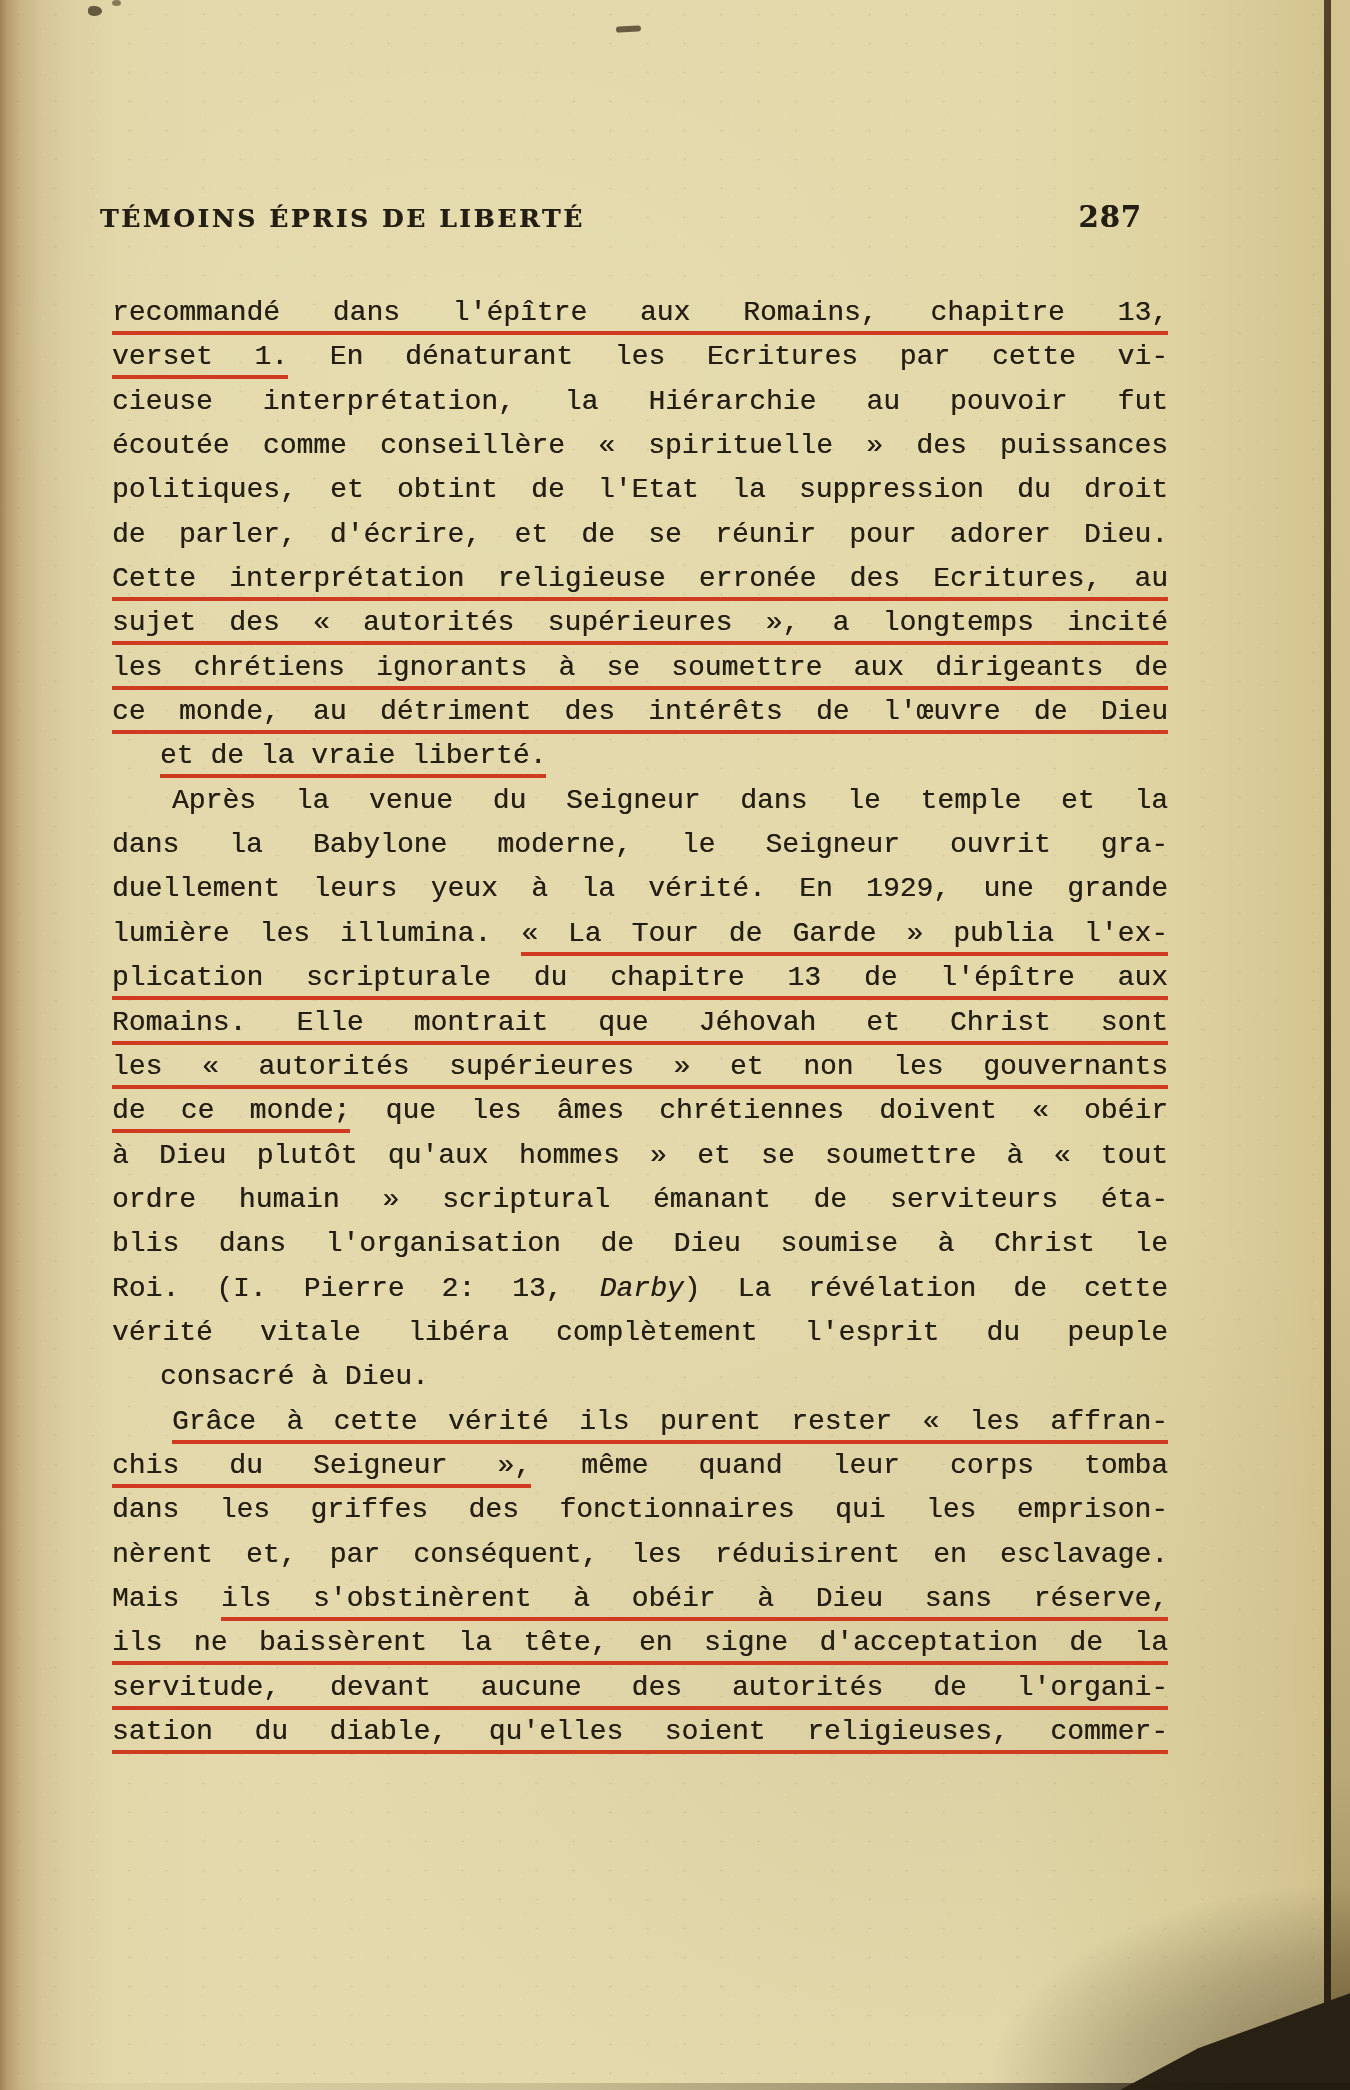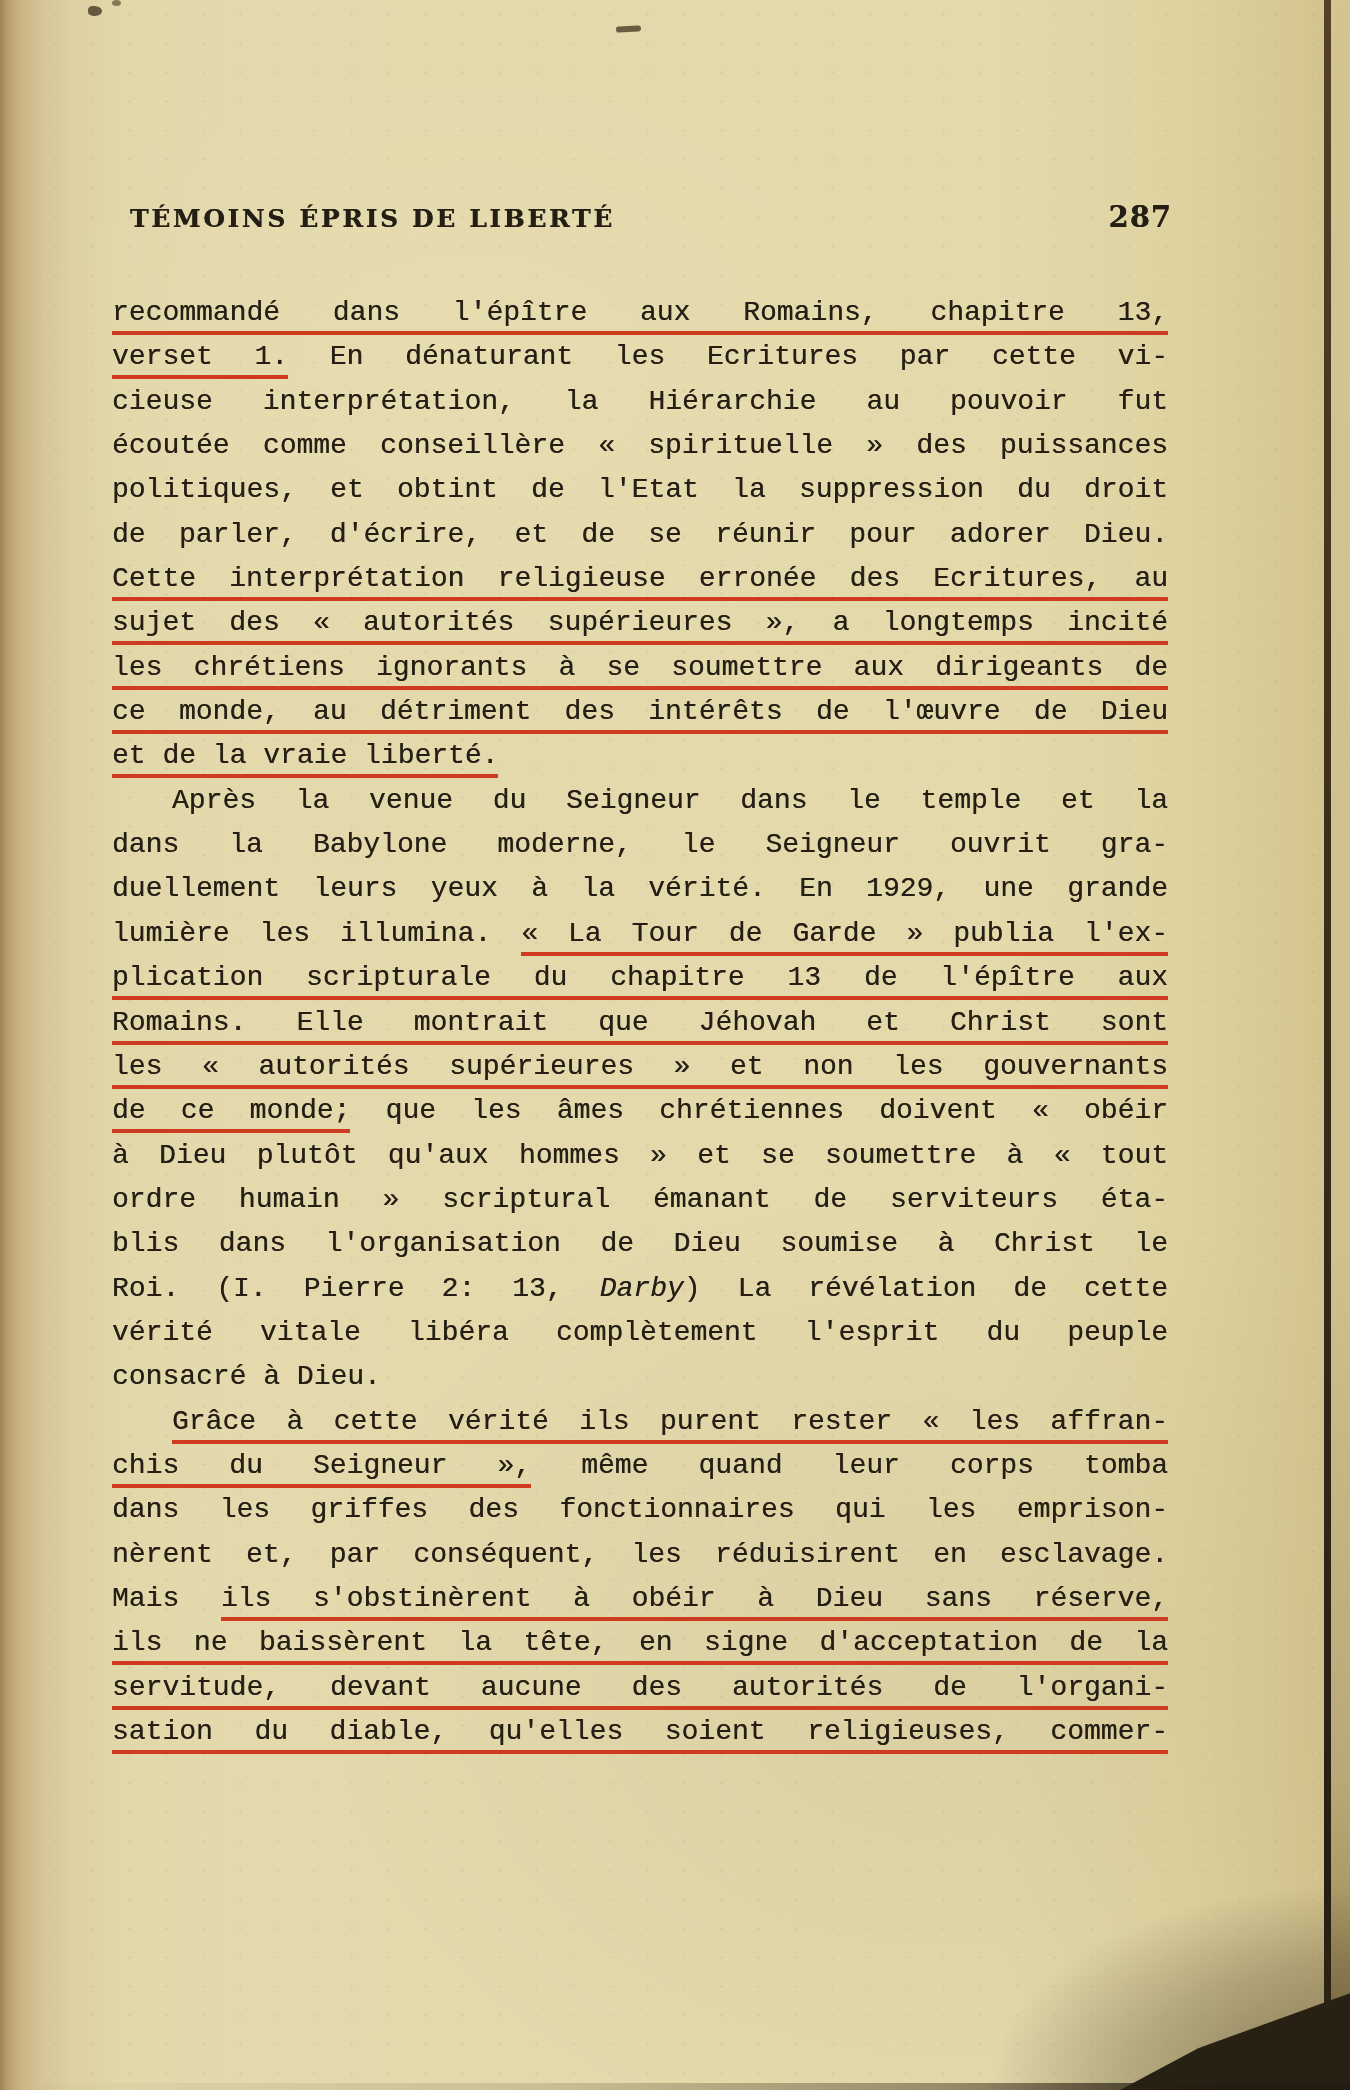--- a/index.html
+++ b/index.html
@@ -46,42 +46,42 @@
     position:absolute;left:0;bottom:0;width:100%;height:7px;
     background:linear-gradient(90deg, rgba(90,74,45,0) 0%, rgba(90,74,45,.18) 40%, rgba(60,48,28,.45) 70%, rgba(34,27,16,.85) 92%);
   }
   .top-dash{
     position:absolute;left:616px;top:26px;width:25px;height:6px;
     background:#4a3c26;border-radius:3px;transform:rotate(-3deg);opacity:.8;
   }
   .speck-1{position:absolute;left:88px;top:6px;width:14px;height:10px;background:#3c301d;border-radius:40% 60% 55% 45%;opacity:.75;}
   .speck-2{position:absolute;left:112px;top:0px;width:9px;height:6px;background:#4a3b24;border-radius:50%;opacity:.6;}
   .header{
-    position:absolute;left:130px;top:200px;width:1056px;
+    position:absolute;left:100px;top:200px;width:1056px;
     display:flex;justify-content:space-between;align-items:baseline;
   }
   .title{
     font-size:25px;font-weight:bold;letter-spacing:2.6px;
     text-shadow:.3px 0 0 rgba(36,30,20,.8);
   }
   .pagenum{
     font-size:29px;font-weight:bold;letter-spacing:1px;padding-right:14px;
     text-shadow:.3px 0 0 rgba(36,30,20,.8);
     margin-left:16px;
   }
   .text-block{
     position:absolute;left:112px;top:291px;width:1056px;font-family:Liberation Mono, monospace;
   }
   .line{
     height:44.35px;line-height:44.35px;font-size:28px;
     text-align:justify;text-align-last:justify;
     text-shadow:.3px 0 0 rgba(36,30,20,.75);
     white-space:normal;overflow:visible;
   }
-  .line.noj{text-align-last:left;}
+  .line.noj{text-align-last:left;margin-left:48px;}
   .line.ind{padding-left:60px;}
   .u{border-bottom:4px solid var(--ul,#cf3a20);padding-bottom:3px;}
   .i{font-style:italic;}
 </style>
 </head>
 <body>
 
 <div class="page">
   <div class="grain"></div>
 

